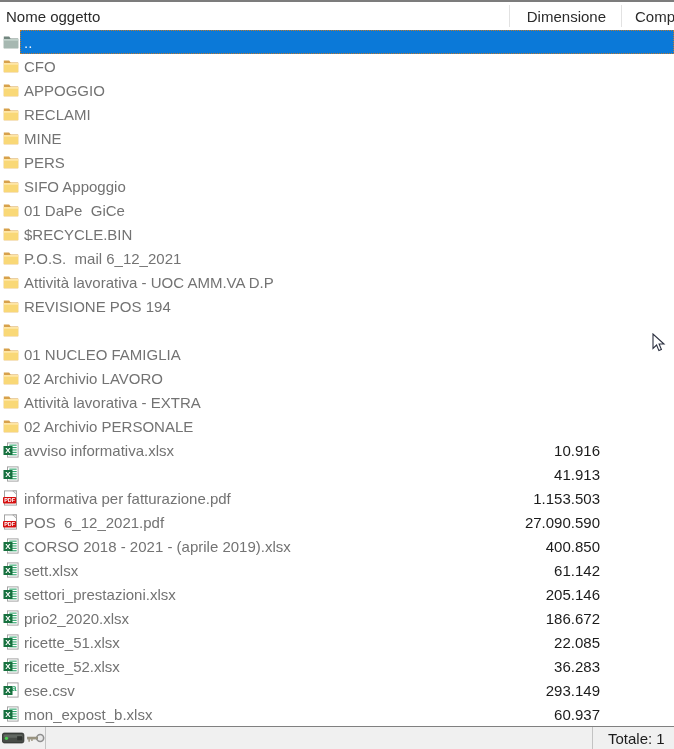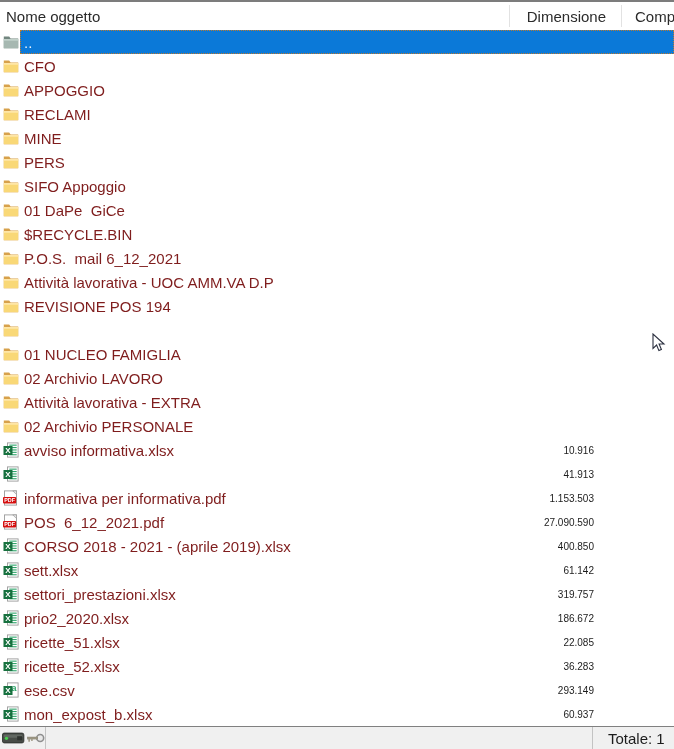--- a/index.html
+++ b/index.html
@@ -15,23 +15,23 @@
   .hdr-name { width:510px; padding-left:6px; }
   .hdr-size { width:112px; justify-content:flex-end; padding-right:16px; }
   .hdr-compr { flex:1; padding-left:13px; overflow:hidden; white-space:nowrap; }
   .hdr-sep { position:absolute; top:3px; bottom:3px; width:1px; background:#e2e2e2; }
   .sep1 { left:509px; } .sep2 { left:621px; }
 
   
   .list { position:relative; width:674px; height:696px; background:#fff; overflow:hidden; }
   .row { position:relative; height:24px; display:flex; align-items:center; }
   .file-icon { width:16px; height:16px; margin:0 5px 0 3px; flex:none; position:relative; z-index:2; }
-  .row-label { font-size:15px; color:#7f1d1d; white-space:pre; position:relative; z-index:2; }
-  .row-size { position:absolute; right:80px; top:0; height:24px; display:flex; align-items:center;
-              font-size:10px; color:#1c1c1c; z-index:2; }
+  .row-label { font-size:15px; color:#737373; white-space:pre; position:relative; z-index:2; }
+  .row-size { position:absolute; right:74px; top:0; height:24px; display:flex; align-items:center;
+              font-size:15px; color:#1c1c1c; z-index:2; }
   .sel-band { position:absolute; left:20px; right:0; top:0; height:24px; background:#0b79d8;
               outline:1px dotted #bd7a2e; outline-offset:-1px; z-index:1; }
   .row.selected .row-label { color:#e9f3fd; }
 
   
   .statusbar { position:absolute; left:0; bottom:0; width:674px; height:23px;
                border-top:1px solid #808080; background:#f0f0f0; display:flex; align-items:stretch; }
   .sb-icons { width:46px; border-right:1px solid #c3c3c3; display:flex; align-items:center; gap:2px; padding-left:2px; }
   .sb-mid { flex:1; }
   .sb-total { width:82px; border-left:1px solid #c3c3c3; display:flex; align-items:center;
@@ -221,21 +221,21 @@
         </svg>
         <span class="row-size">41.913</span>
       </div>
       <div class="row">
         <svg class="file-icon" viewBox="0 0 16 16">
           <rect x="1.5" y="0.9" width="12" height="14.2" fill="#fff" stroke="#9b9b9b" stroke-width="0.9"></rect>
           <path d="M9.8 0.9 h3.7 v3.7 z" fill="#e6e6e6" stroke="#9b9b9b" stroke-width="0.7"></path>
           <rect x="0" y="7" width="13.2" height="6.6" rx="1" fill="#D50F0F"></rect>
           <text x="6.6" y="12.2" font-size="5.4" font-weight="bold" fill="#fff" text-anchor="middle" font-family="Liberation Sans, sans-serif">PDF</text>
         </svg>
-        <span class="row-label">informativa per informativa.pdf</span>
+        <span class="row-label">informativa per fatturazione.pdf</span>
         <span class="row-size">1.153.503</span>
       </div>
       <div class="row">
         <svg class="file-icon" viewBox="0 0 16 16">
           <rect x="1.5" y="0.9" width="12" height="14.2" fill="#fff" stroke="#9b9b9b" stroke-width="0.9"></rect>
           <path d="M9.8 0.9 h3.7 v3.7 z" fill="#e6e6e6" stroke="#9b9b9b" stroke-width="0.7"></path>
           <rect x="0" y="7" width="13.2" height="6.6" rx="1" fill="#D50F0F"></rect>
           <text x="6.6" y="12.2" font-size="5.4" font-weight="bold" fill="#fff" text-anchor="middle" font-family="Liberation Sans, sans-serif">PDF</text>
         </svg>
         <span class="row-label">POS  6_12_2021.pdf</span>
@@ -280,21 +280,21 @@
             <rect x="6.3" y="2.6" width="7.4" height="1.1"></rect>
             <rect x="6.3" y="5" width="7.4" height="1.1"></rect>
             <rect x="6.3" y="7.4" width="7.4" height="1.1"></rect>
             <rect x="6.3" y="9.8" width="7.4" height="1.1"></rect>
             <rect x="6.3" y="12.2" width="7.4" height="1.1"></rect>
           </g>
           <rect x="0.5" y="4" width="9" height="9" fill="#17713F"></rect>
           <text x="5" y="11.3" font-size="8" font-weight="bold" fill="#fff" text-anchor="middle" font-family="Liberation Sans, sans-serif">X</text>
         </svg>
         <span class="row-label">settori_prestazioni.xlsx</span>
-        <span class="row-size">319.757</span>
+        <span class="row-size">205.146</span>
       </div>
       <div class="row">
         <svg class="file-icon" viewBox="0 0 16 16">
           <rect x="4.5" y="0.9" width="10.6" height="14.2" fill="#fff" stroke="#9b9b9b" stroke-width="0.9"></rect>
           <g fill="#2FA56B">
             <rect x="6.3" y="2.6" width="7.4" height="1.1"></rect>
             <rect x="6.3" y="5" width="7.4" height="1.1"></rect>
             <rect x="6.3" y="7.4" width="7.4" height="1.1"></rect>
             <rect x="6.3" y="9.8" width="7.4" height="1.1"></rect>
             <rect x="6.3" y="12.2" width="7.4" height="1.1"></rect>

